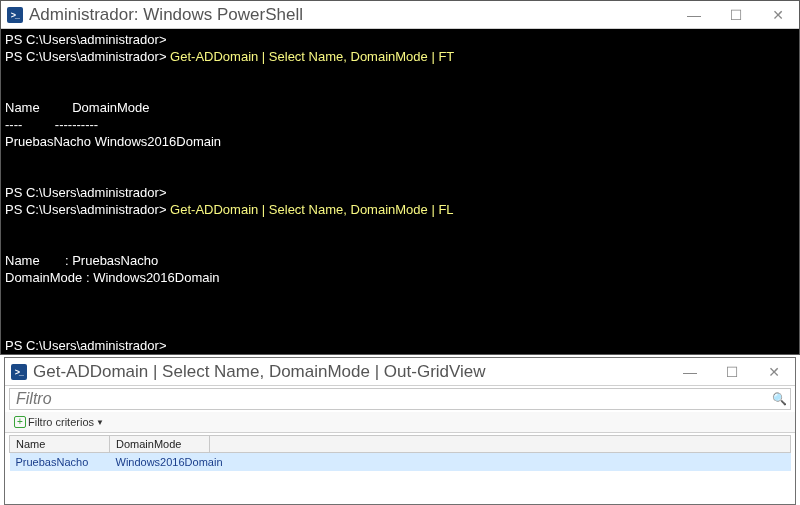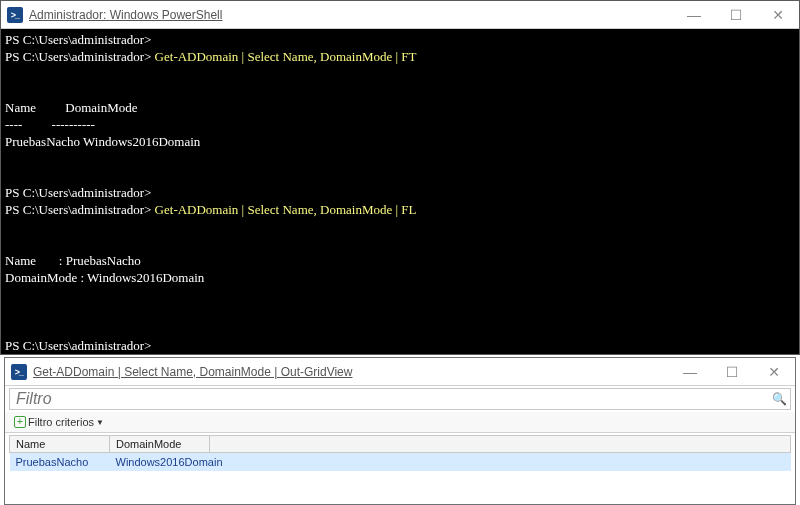--- a/index.html
+++ b/index.html
@@ -36,36 +36,35 @@
   }
   .ps-icon::before {
     content: ">_";
     color: #fff;
     font-size: 9px;
     font-weight: bold;
     letter-spacing: -1px;
   }
   .title-text {
     flex: 1;
-    font-size: 12px;
+    font-size: 17px;
     color: #555;
-    text-decoration: underline;
   }
   .win-controls { display: flex; }
   .win-btn {
     width: 42px; height: 28px;
     display: flex; align-items: center; justify-content: center;
     color: #888;
     font-size: 14px;
     font-family: "Segoe UI Symbol", sans-serif;
   }
   .terminal {
     background: #000;
     color: #fff;
-    font-family: Liberation Serif, serif;
+    font-family: Liberation Sans, sans-serif;
     font-size: 13px;
     line-height: 17px;
     padding: 2px 4px;
     height: calc(100% - 28px);
     overflow: hidden;
     white-space: pre;
   }
   .cmd-yellow { color: #f7f781; }
 
   

